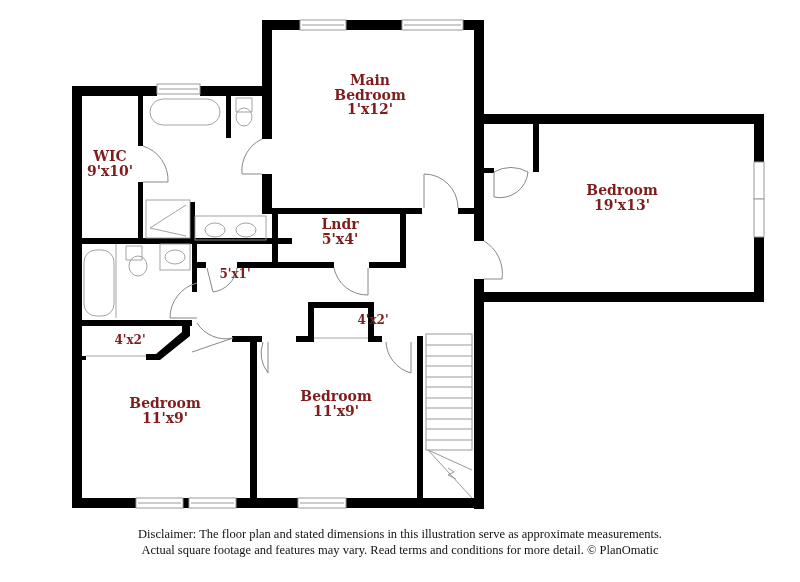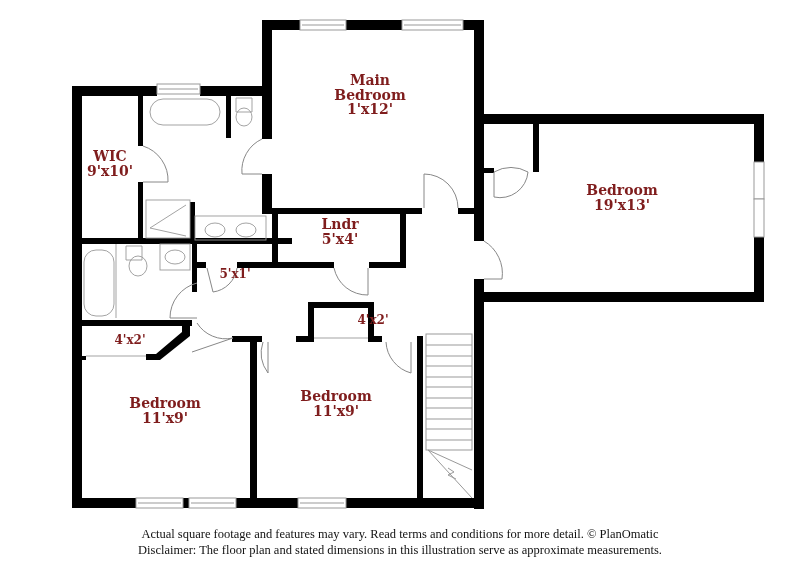--- a/index.html
+++ b/index.html
@@ -184,15 +184,15 @@
   <span>Bedroom</span>
   <span>11'x9'</span>
 </div>
 
 <div class="lbl big" style="left:286px; top:389px; width:100px;">
   <span>Bedroom</span>
   <span>11'x9'</span>
 </div>
 
 <div class="disclaimer">
+  <span>Disclaimer: The floor plan and stated dimensions in this illustration serve as approximate measurements.</span>
   <span>Actual square footage and features may vary. Read terms and conditions for more detail. © PlanOmatic</span>
-  <span>Disclaimer: The floor plan and stated dimensions in this illustration serve as approximate measurements.</span>
 </div>
 
 </body></html>

